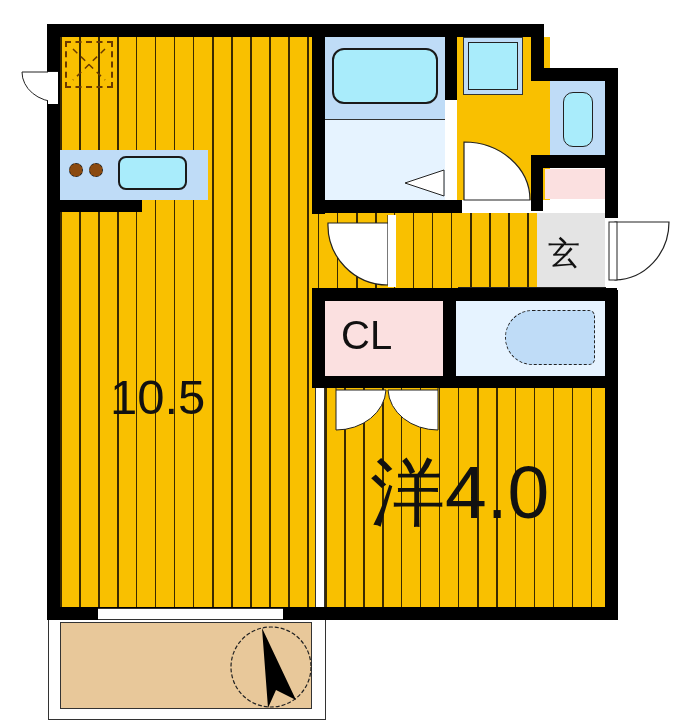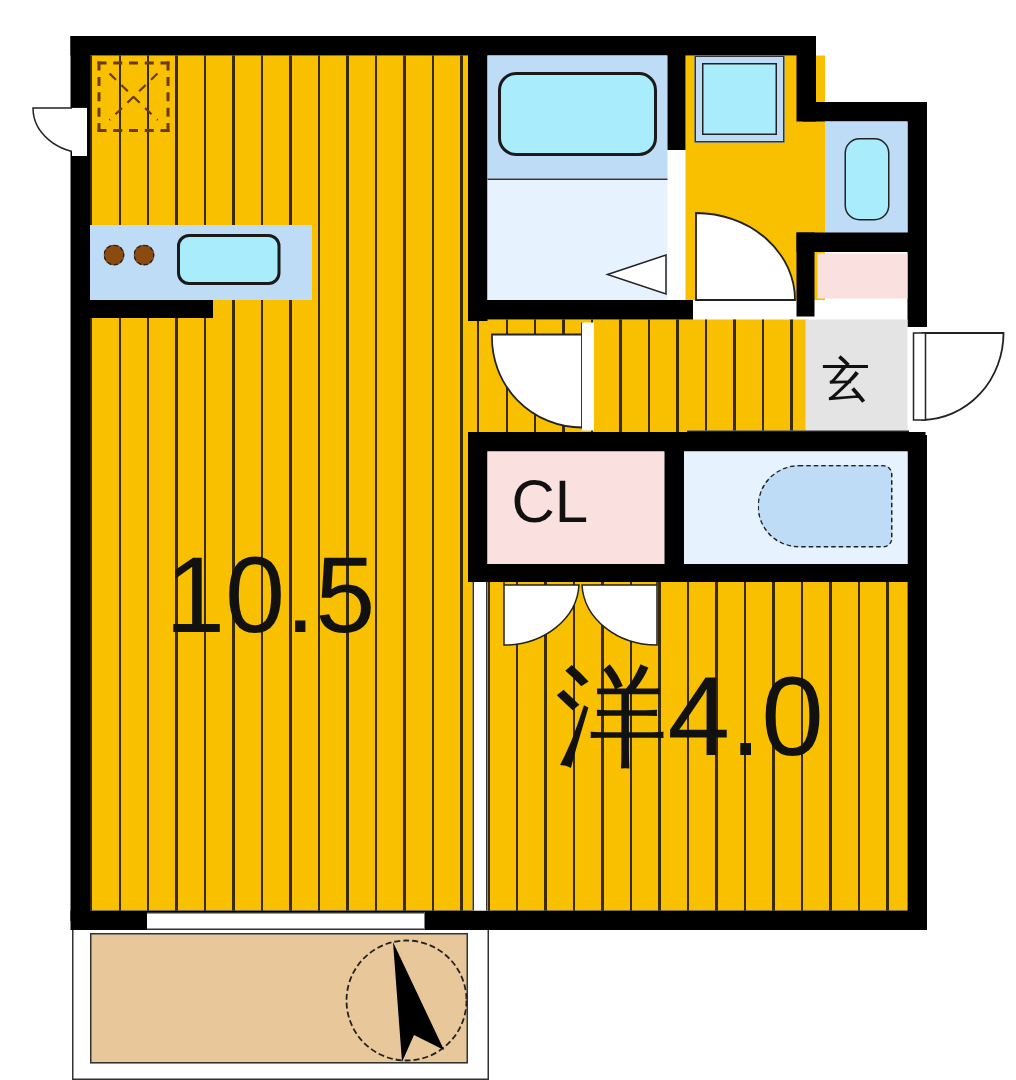--- a/index.html
+++ b/index.html
@@ -92,22 +92,22 @@
   <div class="cyan" style="left:118px;top:156px;width:69px;height:34px;border-radius:8px;"></div>
   <div class="abs" style="left:65px;top:41px;width:48px;height:47px;border:2px dashed #6a3a00;"></div>
   <svg class="abs" style="left:65px;top:41px;" width="48" height="47">
       <path d="M8,8 L40,39 M40,8 L8,39" stroke="#6a3a00" stroke-width="1.5" stroke-dasharray="6,5"></path>
     </svg>
   <svg class="abs" style="left:20px;top:70px;" width="40" height="35">
       <path d="M38,2 L2,2 A36,30 0 0 0 38,32" fill="#fff" stroke="#222" stroke-width="1"></path>
       <rect x="28" y="2" width="10" height="32" fill="#fff"></rect>
     </svg>
 
-  <div class="label" style="left:110px;top:360px;font-size:72px;line-height:75px;">10.5</div>
-  <div class="label" style="left:370px;top:440px;font-size:75px;line-height:75px;">
+  <div class="label" style="left:110px;top:360px;font-size:49px;line-height:75px;">10.5</div>
+  <div class="label" style="left:370px;top:455px;font-size:75px;line-height:75px;">
     <span>洋</span><span>4.0</span>
   </div>
 
   <div class="abs" style="left:98px;top:608px;width:185px;height:12px;background:#fff;border-top:1.5px solid #333;border-bottom:1.5px solid #333;"></div>
 
   <div class="abs" style="left:48px;top:620px;width:278px;height:100px;border:1.5px solid #333;border-top:none;background:#fff;"></div>
   <div class="abs" style="left:60px;top:622px;width:252px;height:87px;background:#e8c89a;border:1.5px solid #333;"></div>
 
   <svg class="abs" style="left:228px;top:624px;" width="86" height="86">
       <circle cx="43" cy="43" r="40" fill="none" stroke="#222" stroke-width="1.2" stroke-dasharray="4,2"></circle>

